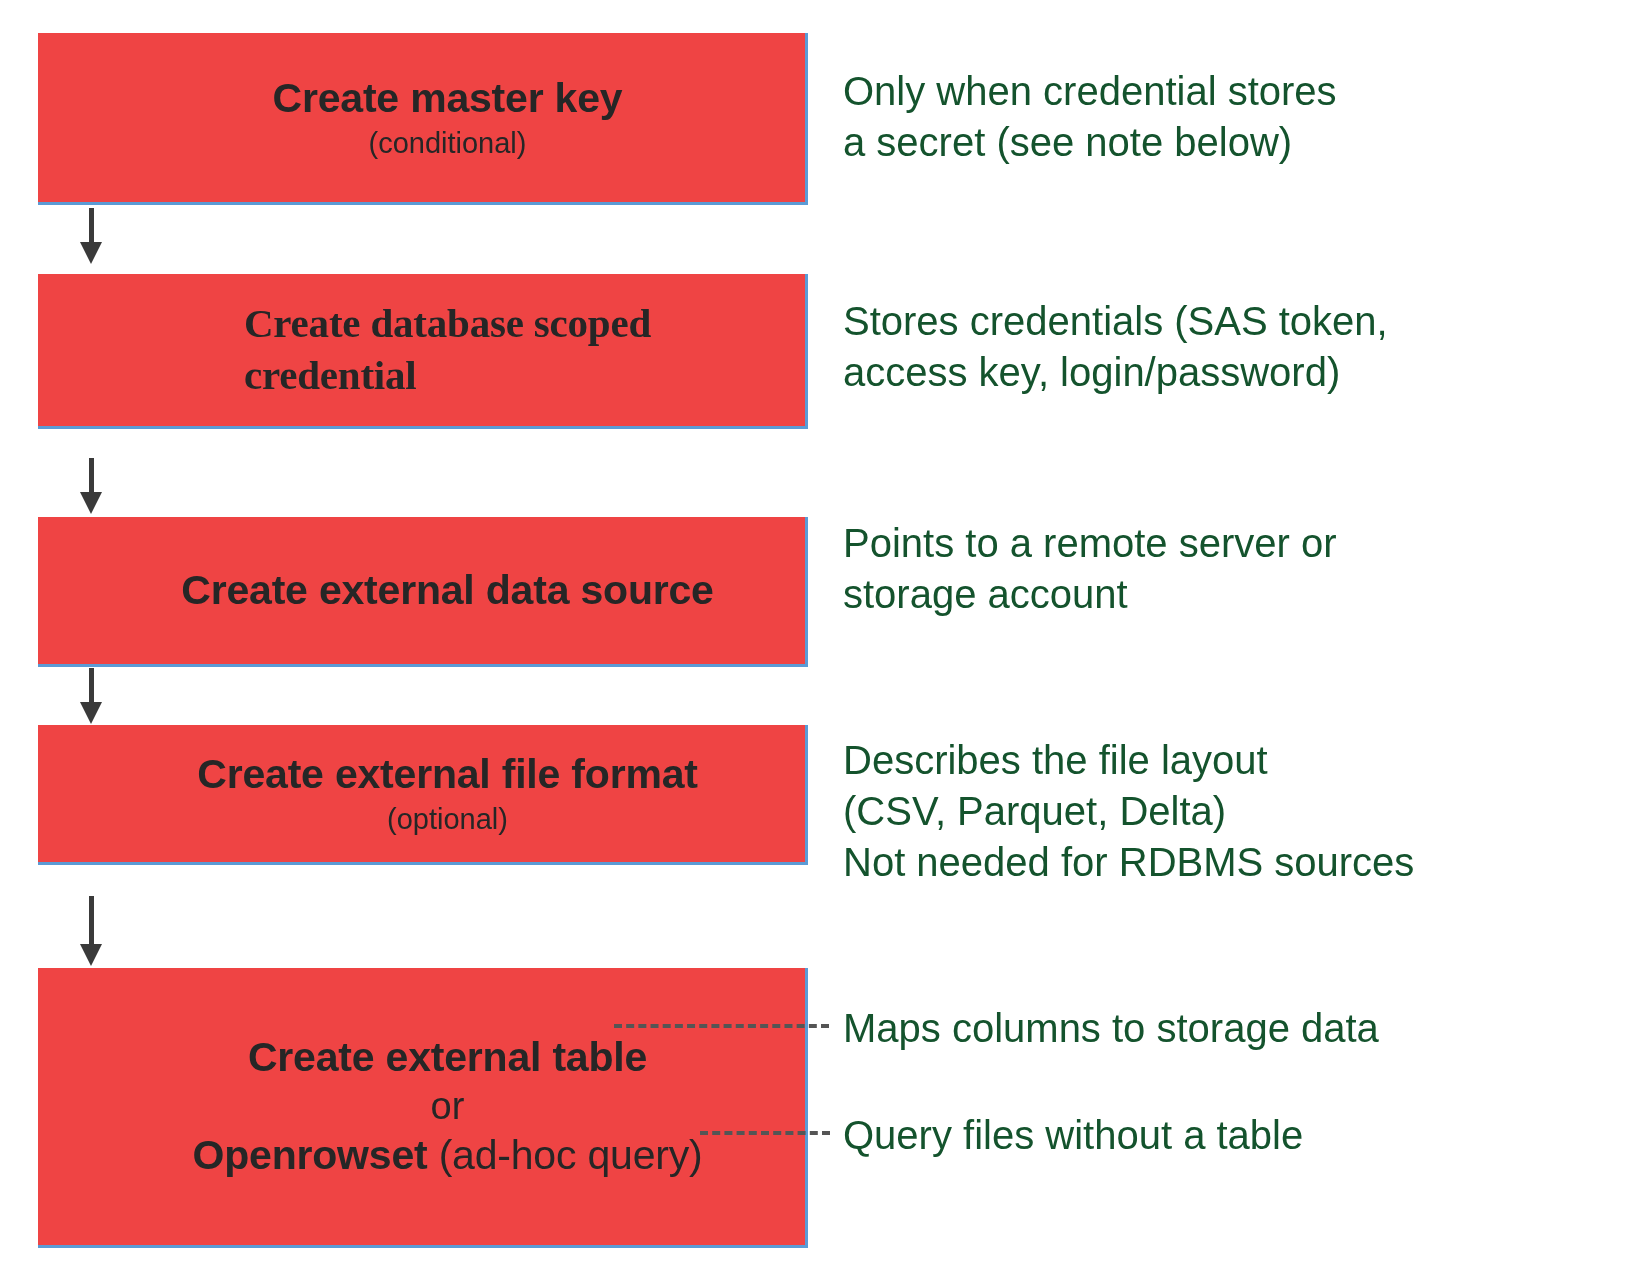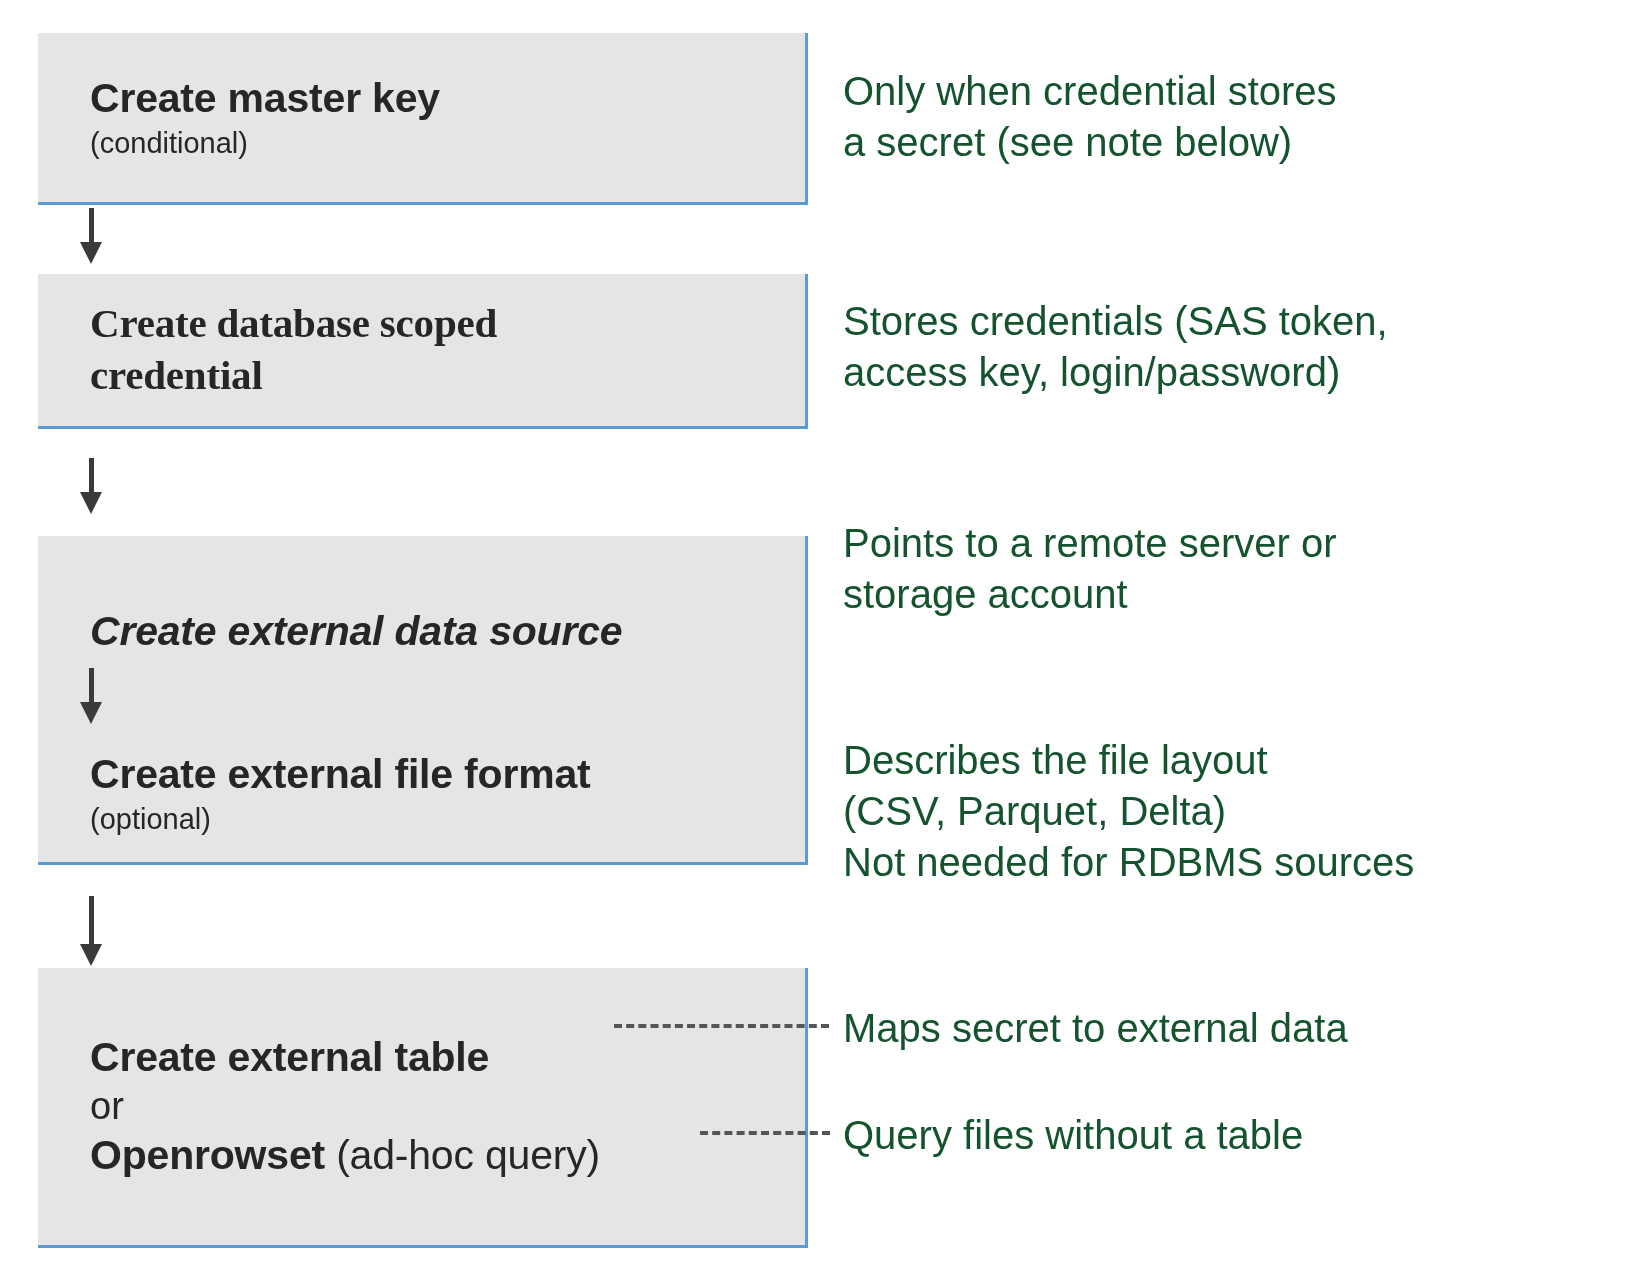--- a/index.html
+++ b/index.html
@@ -19,28 +19,29 @@
     position: absolute;
     left: 0; top: 0;
     width: 1638px;
     height: 1284px;
   }
   
   .step-box {
     position: absolute;
     left: 38px;
     width: 770px;
-    background: #e5e5e5;
+    background: #ef4444;
     border-right: 3px solid #5b9bd5;
     border-bottom: 3px solid #5b9bd5;
     box-sizing: border-box;
     display: flex;
     flex-direction: column;
     justify-content: center;
     padding-left: 52px;
+    align-items: center;
   }
   .step-title {
     font-weight: bold;
     font-size: 41px;
     line-height: 1.26;
     color: #262626;
     letter-spacing: -0.2px;
   }
   .step-sub {
     font-size: 29px;
@@ -53,21 +54,21 @@
     line-height: 1.22;
     color: #262626;
     font-weight: normal;
   }
   .inline-normal {
     font-weight: normal;
   }
   
   #box-master-key   { top: 33px;   height: 172px; }
   #box-credential   { top: 274px;  height: 155px; font-family: Liberation Serif, serif; }
-  #box-data-source  { top: 536px;  height: 194px; font-style: italic; }
+  #box-data-source  { top: 517px;  height: 150px; }
   #box-file-format  { top: 725px;  height: 140px; }
   #box-table        { top: 968px;  height: 280px; padding-left: 52px; }
 
   
   .arrow {
     position: absolute;
     left: 80px;
     width: 22px;
   }
   .arrow .shaft {
@@ -179,16 +180,16 @@
 
   <div class="step-box" id="box-table">
     <div class="step-title">Create external table</div>
     <div class="step-or">or</div>
     <div class="step-title"><span>Openrowset</span><span class="inline-normal"> (ad-hoc query)</span></div>
   </div>
 
   <div class="dash-line" id="dash-table"></div>
   <div class="dash-line" id="dash-openrowset"></div>
 
-  <div class="note" id="note-ext-table">Maps secret to external data</div>
+  <div class="note" id="note-ext-table">Maps columns to storage data</div>
   <div class="note" id="note-openrowset">Query files without a table</div>
 
 </div>
 
 </body></html>

